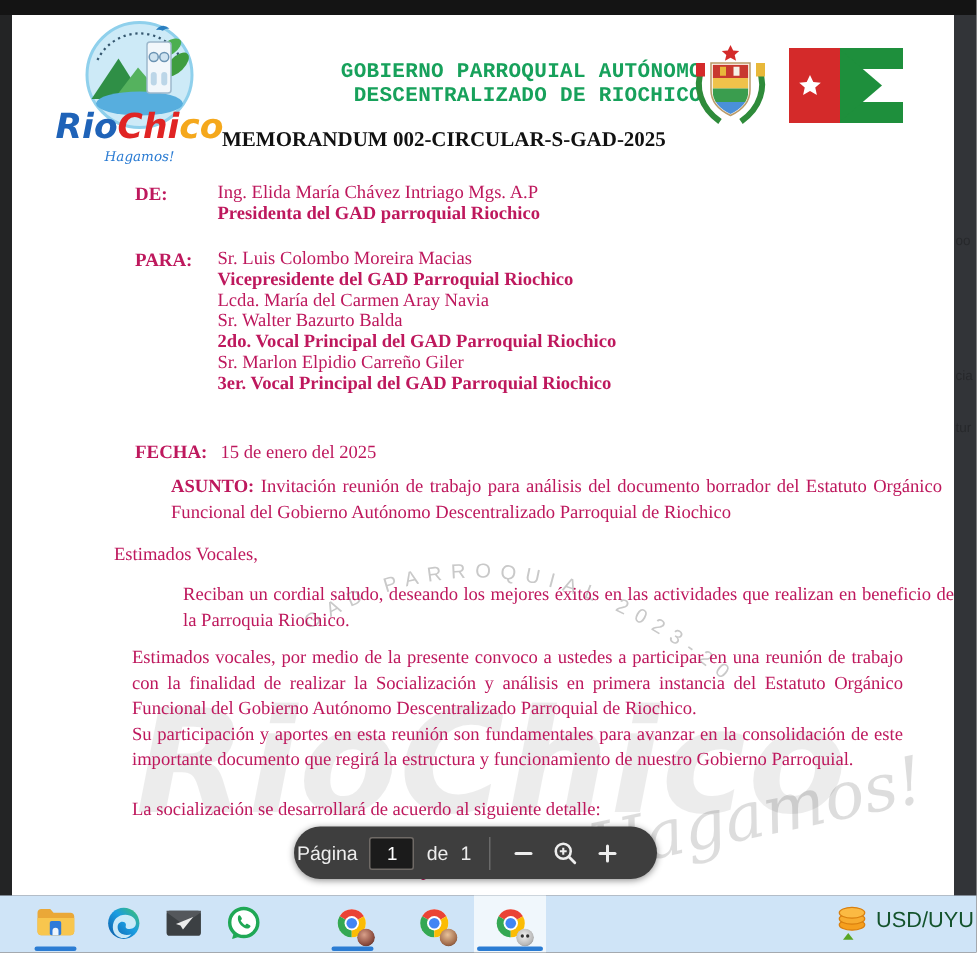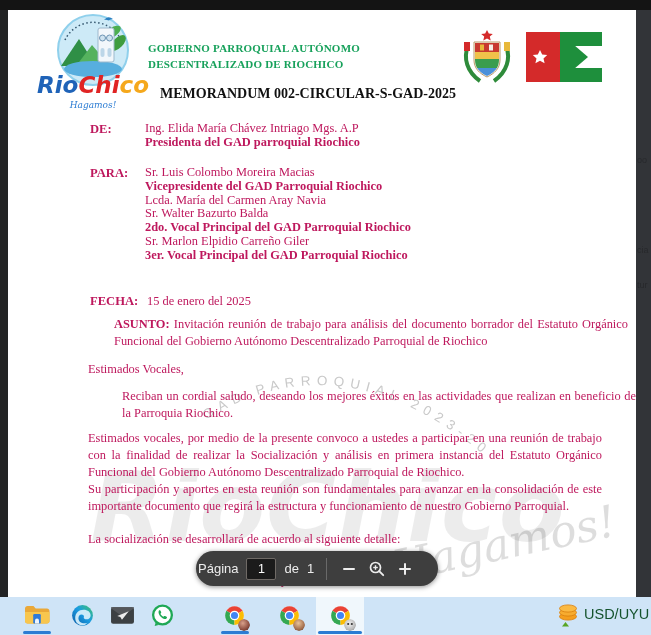--- a/index.html
+++ b/index.html
@@ -11,25 +11,25 @@
   .topbar{position:absolute;left:0;top:0;width:651px;height:10px;background:#141414;}
   .leftstrip{position:absolute;left:0;top:10px;width:8px;height:587px;background:#232425;}
   .rightstrip{position:absolute;left:636px;top:10px;width:15px;height:587px;background:#323438;}
   .edge-frag{position:absolute;left:1px;font:9px "Liberation Sans",sans-serif;color:#1d1e20;opacity:.55;}
   
   .page{position:absolute;left:8px;top:10px;width:628px;height:587px;background:#ffffff;}
   .abs{position:absolute;}
   .serif{font-family:"Liberation Serif",serif;color:#be185d;}
   .b{font-weight:bold;}
   .org-header{
-    left:140px;top:30px;width:320px;text-align:left;
-    font-family:Liberation Serif, serif;font-weight:bold;font-size:11px;line-height:16px;
+    left:140px;top:30px;width:320px;text-align:right;
+    font-family:Liberation Mono, monospace;font-weight:bold;font-size:14px;line-height:16px;
     color:#17a15b;letter-spacing:.2px;
   }
-  .memo-title{left:140px;top:76px;width:320px;text-align:center;font-size:14px;color:#111;}
+  .memo-title{left:140px;top:76px;width:320px;font-size:14px;color:#111;}
   .lines{font-size:12.4px;line-height:13.8px;}
   .label-col{font-size:12.6px;}
   .para{font-size:12.4px;line-height:16.8px;text-align:justify;}
   .wm-big{
     left:30px;top:442px;width:580px;text-align:center;
     font-family:"DejaVu Sans",sans-serif;font-weight:bold;font-style:italic;
     font-size:96px;letter-spacing:1px;color:#000;opacity:.07;white-space:nowrap;
   }
   .wm-script{
     left:382px;top:508px;font-family:"DejaVu Serif",serif;font-style:italic;
@@ -163,21 +163,21 @@
   </div>
 
   <div class="abs serif b label-col" style="left:82px;top:284px;">FECHA:</div>
   <div class="abs serif" style="left:139px;top:284px;font-size:12.4px;">15 de enero del 2025</div>
 
   <div class="abs para serif" style="left:80px;top:306px;width:514px;margin-left:26px;">
     <span class="b">ASUNTO:</span>
     <span>Invitación reunión de trabajo para análisis  del documento borrador del Estatuto Orgánico Funcional del Gobierno Autónomo Descentralizado Parroquial de Riochico</span>
   </div>
 
-  <div class="abs serif" style="left:80px;top:352px;font-size:12.4px;">Estimados Vocales,</div>
+  <div class="abs serif" style="left:68px;top:352px;font-size:12.4px;">Estimados Vocales,</div>
   <div class="abs para serif" style="left:80px;top:378px;width:514px;margin-left:34px;">Reciban un cordial saludo, deseando los mejores éxitos en las actividades que realizan en beneficio de la Parroquia Riochico.</div>
   <div class="abs para serif" style="left:80px;top:420px;width:514px;line-height:17px;">Estimados vocales, por medio de la presente convoco a ustedes a participar en una reunión de trabajo con la finalidad de realizar la Socialización y análisis en primera instancia del Estatuto Orgánico Funcional del Gobierno Autónomo Descentralizado Parroquial de Riochico.</div>
   <div class="abs para serif" style="left:80px;top:471px;width:514px;line-height:17px;">Su participación y aportes en esta reunión son fundamentales para avanzar en la consolidación de este importante documento que regirá la estructura y funcionamiento de nuestro Gobierno Parroquial.</div>
   <div class="abs serif" style="left:80px;top:522px;font-size:12.4px;">La socialización se desarrollará de acuerdo al siguiente detalle:</div>
 
   <div class="abs serif" style="left:207px;top:541px;font-size:12.4px;">
     <span class="b">Fecha:</span>
     <span>viernes, 17 de enero del 2025</span>
   </div>
   <div class="abs serif" style="left:207px;top:563px;font-size:12.4px;">

